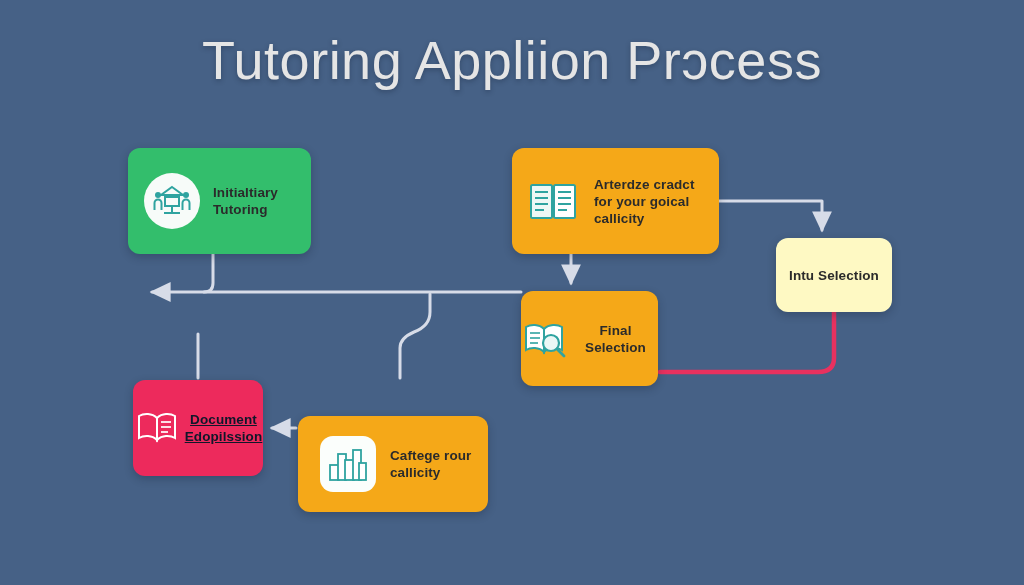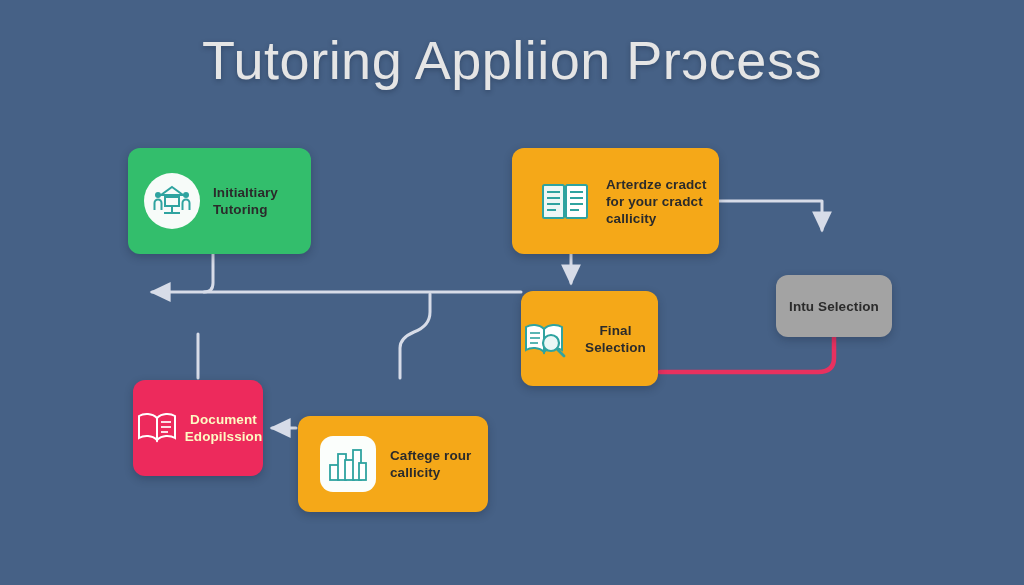--- a/index.html
+++ b/index.html
@@ -37,43 +37,42 @@
     box-shadow:0 3px 8px rgba(18,28,46,.28);
   }
   .node.stack{flex-direction:row;justify-content:center;}
   .node .label{
     font-size:13.5px;
     font-weight:bold;
     line-height:17px;
     letter-spacing:.1px;
   }
   .label.dark{color:#2b2b2b;}
-  .label.light{color:#fef9c3;}
+  .label.light{color:#0f172a;text-decoration:underline;}
   .label.center{text-align:center;}
 
   
   #node-initial{
     left:128px;top:148px;width:183px;height:106px;
     background:#33BE6C;
     padding-left:16px;
     gap:13px;
   }
   
   #node-accredit{
     left:512px;top:148px;width:207px;height:106px;
     background:#F5A818;
-    padding-left:26px;
+    padding-left:14px;
     gap:14px;
   }
   
   #node-intu{
-    left:776px;top:238px;width:116px;height:62px;
-    background:#a3a3a3;
+    left:776px;top:238px;width:116px;height:74px;
+    background:#fef9c3;
     justify-content:center;
-    margin-top:37px;
   }
   
   #node-final{
     left:521px;top:291px;width:137px;height:95px;
     background:#F5A818;
     gap:6px;
   }
   
   #node-document{
     left:133px;top:380px;width:130px;height:96px;
@@ -169,21 +168,21 @@
         <line x1="7" y1="25" x2="20" y2="25" stroke="#2FA3A0" stroke-width="2"></line>
         <line x1="7" y1="31" x2="16" y2="31" stroke="#2FA3A0" stroke-width="2"></line>
         <line x1="30" y1="13" x2="43" y2="13" stroke="#2FA3A0" stroke-width="2"></line>
         <line x1="30" y1="19" x2="43" y2="19" stroke="#2FA3A0" stroke-width="2"></line>
         <line x1="30" y1="25" x2="43" y2="25" stroke="#2FA3A0" stroke-width="2"></line>
         <line x1="30" y1="31" x2="39" y2="31" stroke="#2FA3A0" stroke-width="2"></line>
       </svg>
     </span>
     <span class="label dark">
       <span>Arterdze cradct</span><br>
-      <span>for your cradct</span><br>
+      <span>for your goical</span><br>
       <span>callicity</span>
     </span>
   </div>
 
   <div class="node" id="node-intu">
     <span class="label dark center">Intu Selection</span>
   </div>
 
   <div class="node stack" id="node-final">
     <span class="icon-plain sm">

